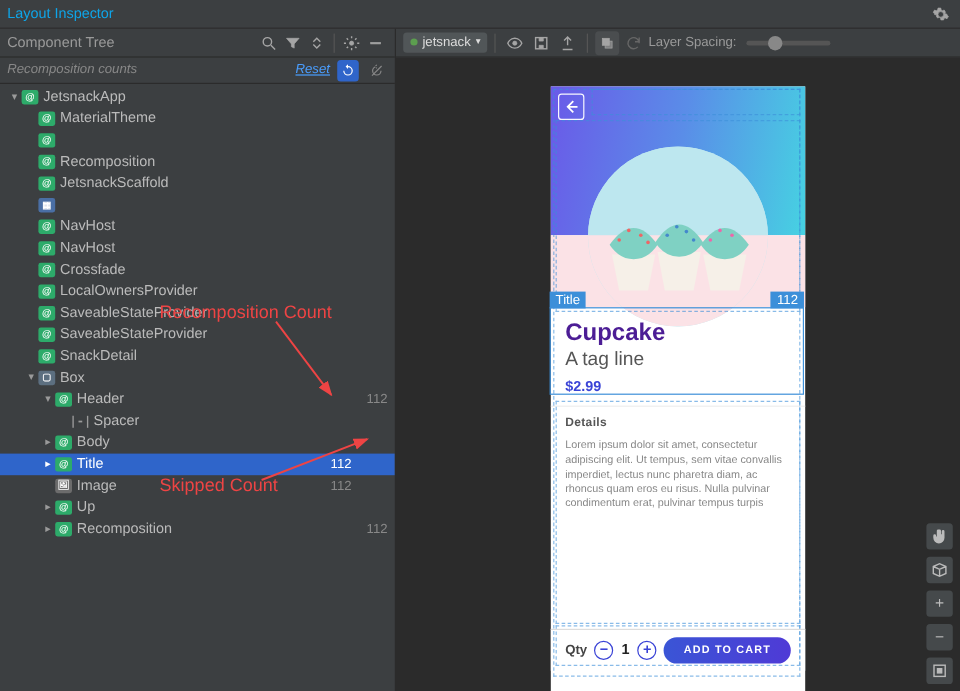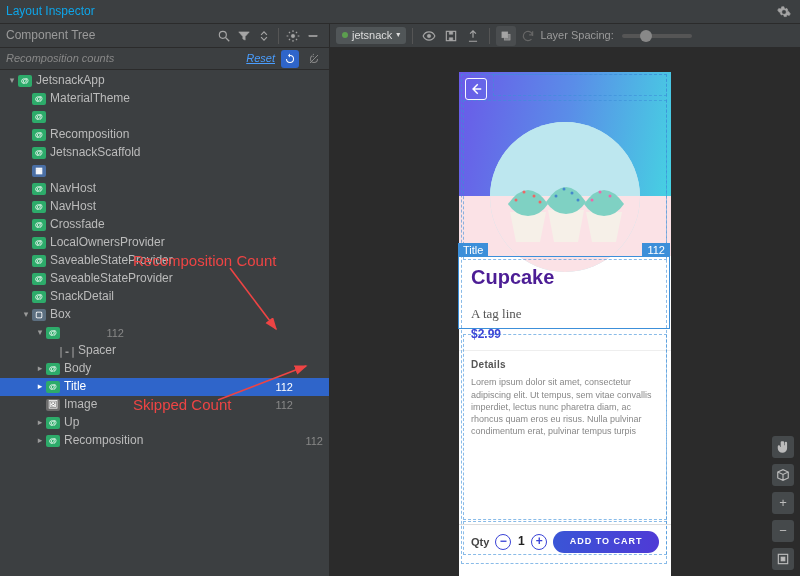--- a/index.html
+++ b/index.html
@@ -170,21 +170,21 @@
     width: 150px; height: 150px;
     border-radius: 50%;
     overflow: hidden;
     background: #bde7ef;
   }
   .titleblock {
     padding: 10px 12px 8px;
     border-bottom: 1px solid #eee;
   }
   .titleblock h1 { font: 600 20px/1.1 sans-serif; color: #4c1d95; }
-  .titleblock .tag { font-size: 13px; color: #555; margin-top: 18px; font-family: Liberation Serif, serif; }
+  .titleblock .tag { font-size: 16px; color: #555; margin-top: 2px; }
   .titleblock .price { font-size: 12px; color: #3a43d6; font-weight: 600; margin-top: 4px; }
   .details { padding: 8px 12px; }
   .details h4 { font: 600 10px sans-serif; color: #555; letter-spacing: .3px; }
   .details p { font-size: 9px; color: #888; margin-top: 6px; line-height: 1.35; }
   .cartbar {
     position: absolute; left:0; right:0; top: 452px;
     padding: 6px 12px;
     display: flex; align-items: center; gap: 6px;
     border-top: 1px solid #ddd;
     background:#fff;
@@ -402,20 +402,21 @@
           <span class="chev">▾</span>
           <span class="nic ic-box">▢</span>
           <span class="nname">Box</span>
           <span class="cnt1"></span>
           <span class="cnt2"></span>
         </div>
         <div class="node">
           <span style="width:34px"></span>
           <span class="chev">▾</span>
           <span class="nic ic-comp">@</span>
+          <span class="nname">Header</span>
           <span class="cnt1"></span>
           <span class="cnt2">112</span>
         </div>
         <div class="node">
           <span style="width:48px"></span>
           <span class="chev"></span>
           <span class="nic ic-spacer">|-|</span>
           <span class="nname">Spacer</span>
           <span class="cnt1"></span>
           <span class="cnt2"></span>

